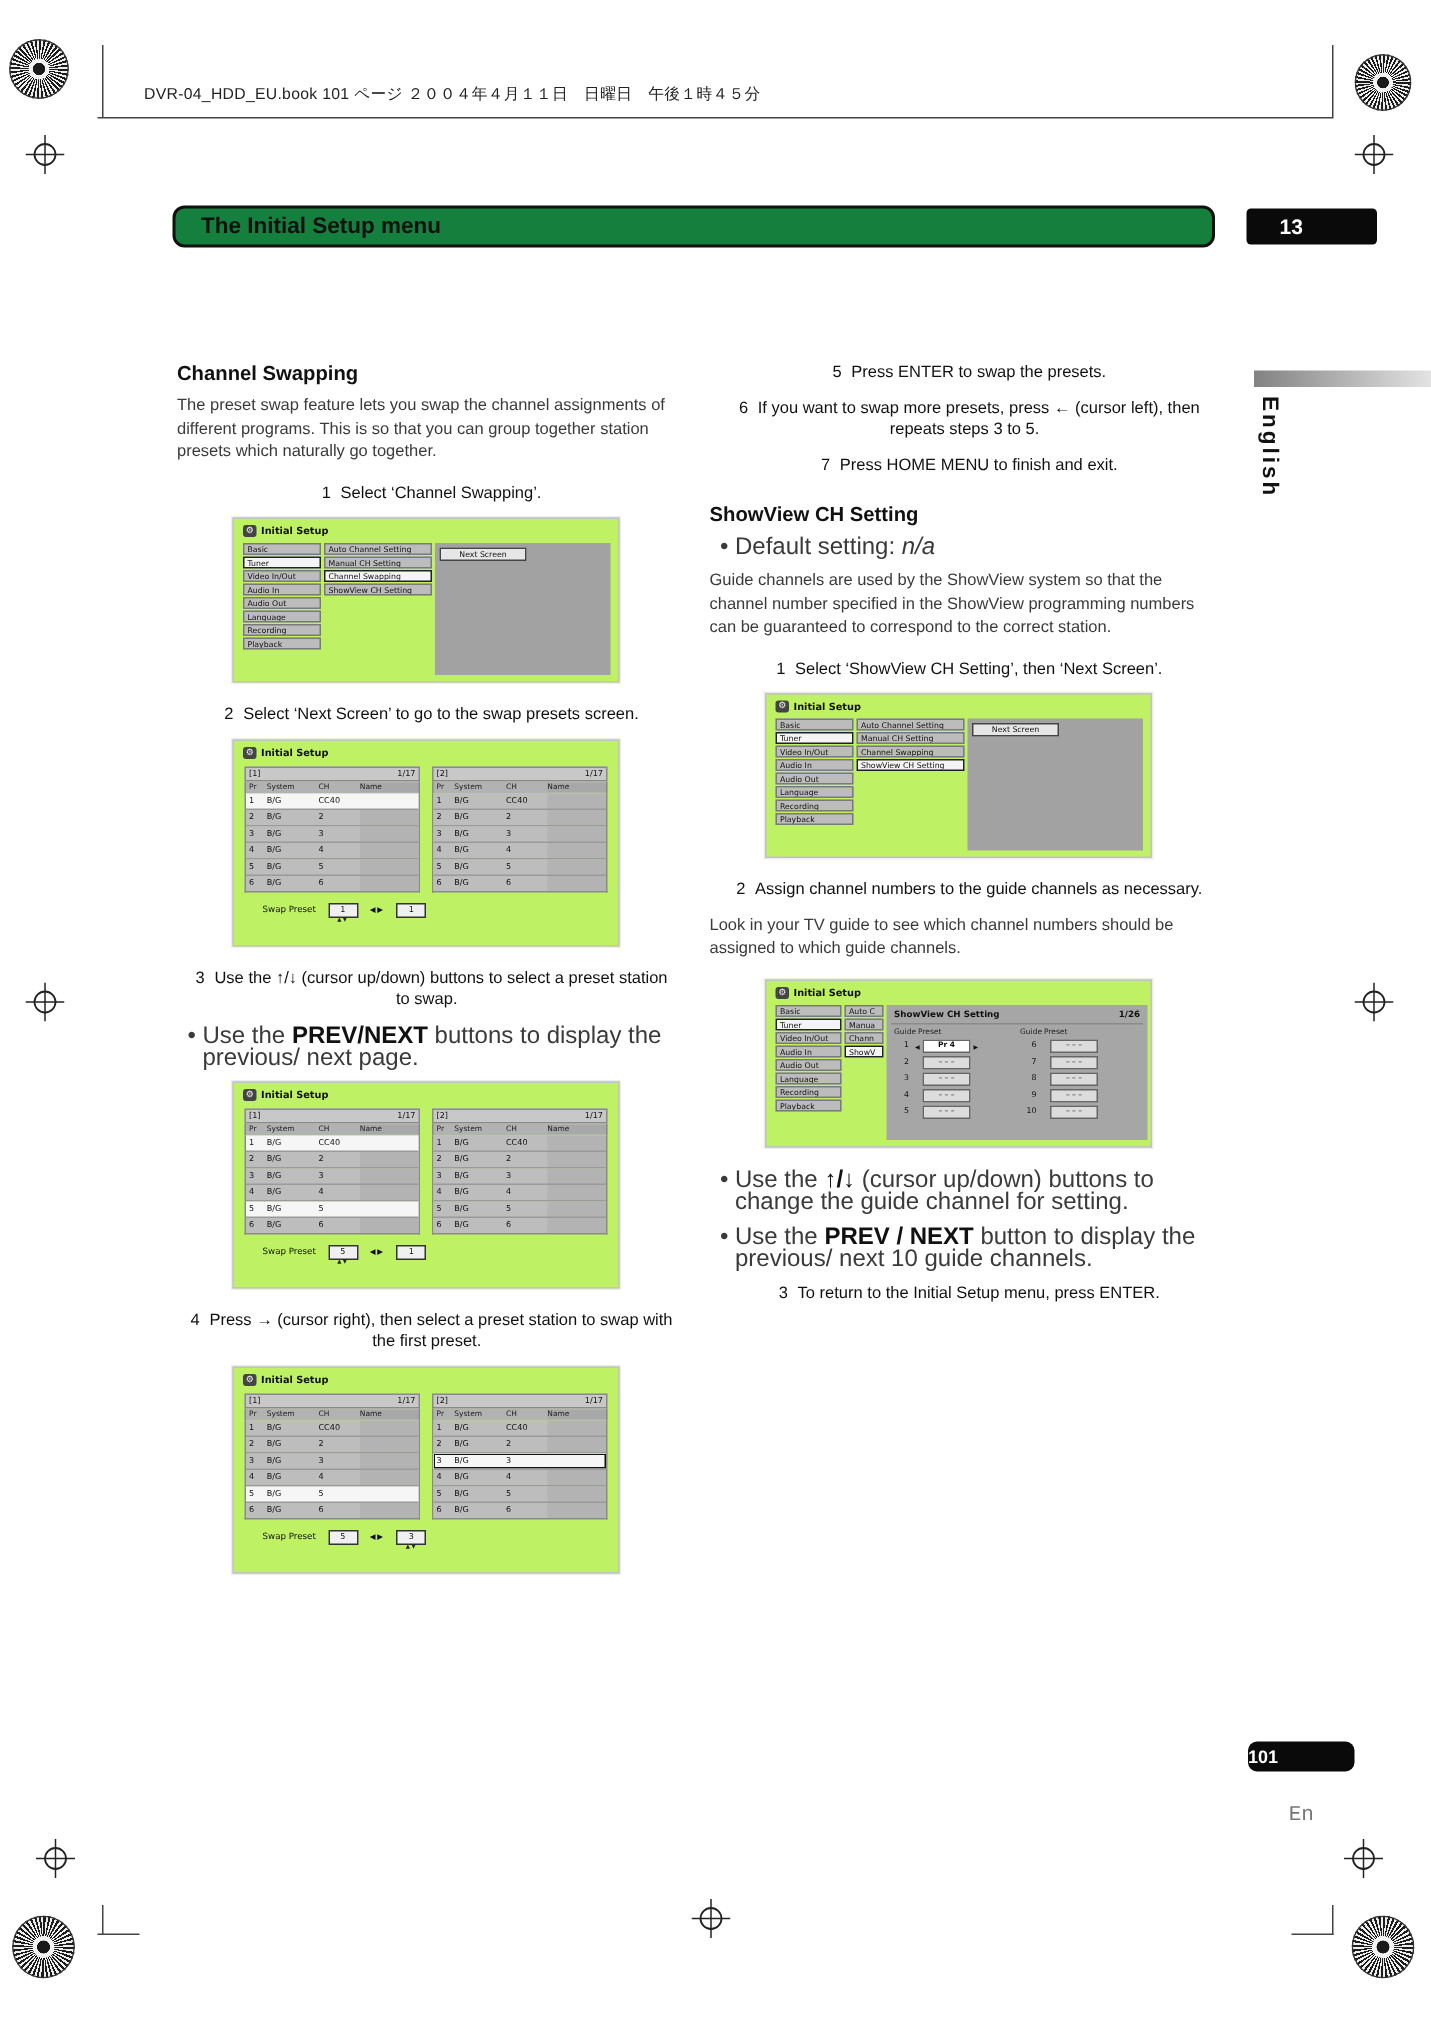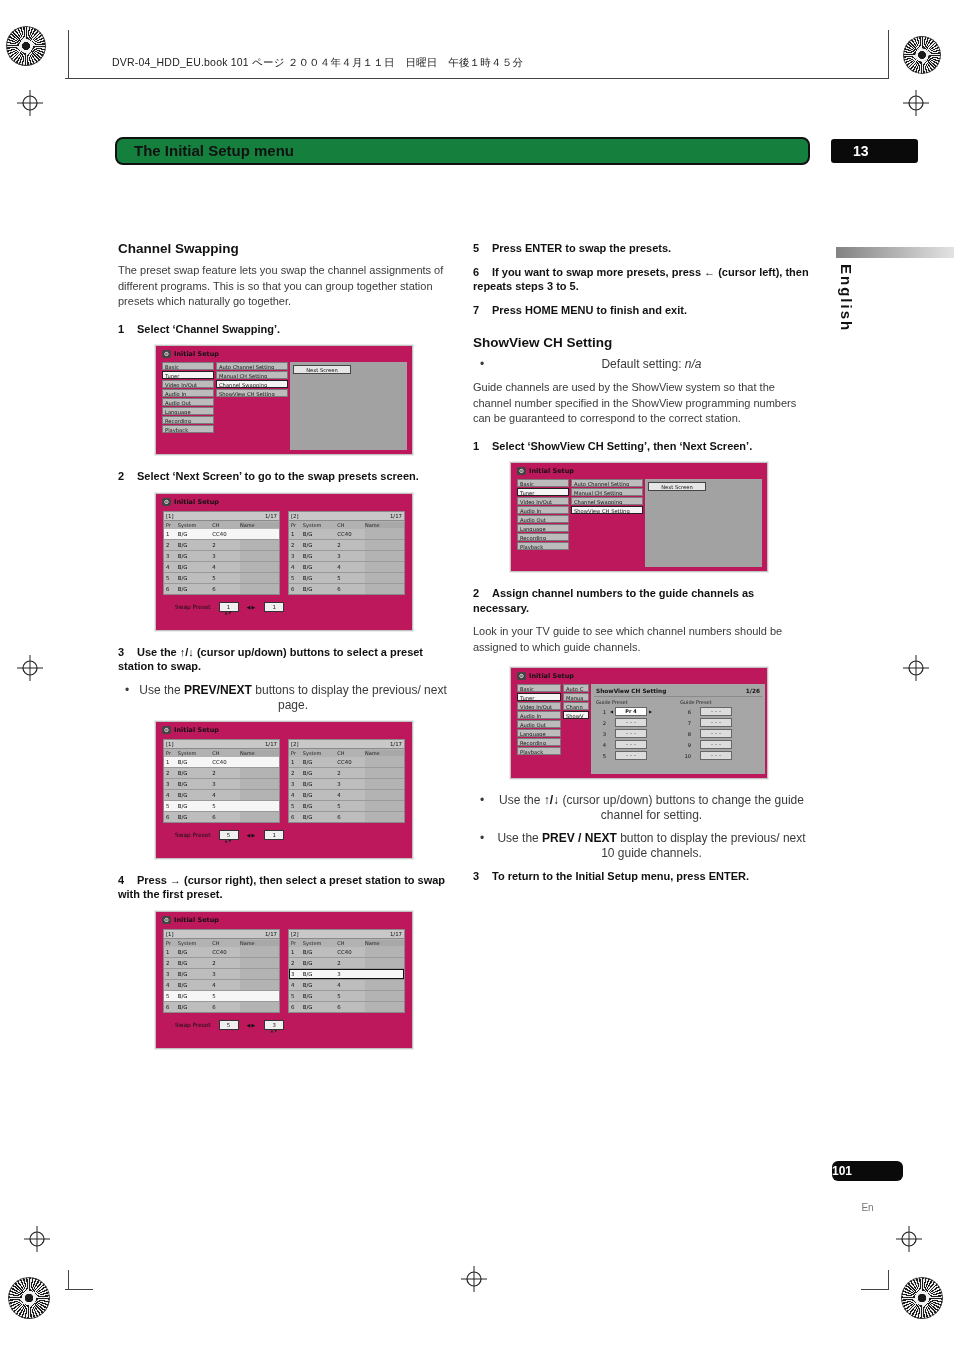--- a/index.html
+++ b/index.html
@@ -9,21 +9,21 @@
   
   .reg-circle{position:absolute;border-radius:50%;
     background:
       radial-gradient(circle at center,#1a1a1a 0 14%,#f2f2f2 15% 24%,rgba(0,0,0,0) 25%),
       repeating-conic-gradient(#1c1c1c 0deg 4.5deg,#ededed 4.5deg 9deg);
     box-shadow:inset 0 0 0 1px #333;}
   .crosshair{position:absolute;}
   .tick{position:absolute;background:#444;}
 
   
-  .print-header{position:absolute;left:100px;top:56px;font-size:10.5px;color:#222;letter-spacing:.2px;padding-left:12px;}
+  .print-header{position:absolute;left:84px;top:56px;font-size:10.5px;color:#222;letter-spacing:.2px;padding-left:12px;}
   .top-rule{left:65px;top:78px;width:824px;height:1px;}
   .tick-tl{left:68px;top:30px;width:1px;height:48px;}
   .tick-tr{left:888px;top:30px;width:1px;height:48px;}
   .tick-blv{left:68px;top:1270px;width:1px;height:20px;}
   .tick-blh{left:65px;top:1289px;width:28px;height:1px;}
   .tick-brv{left:888px;top:1270px;width:1px;height:20px;}
   .tick-brh{left:861px;top:1289px;width:28px;height:1px;}
 
   
   .title-bar{position:absolute;left:115px;top:137px;width:674px;height:24px;border:2px solid #111;
@@ -33,36 +33,36 @@
 
   
   .english-bar{position:absolute;left:836px;top:247px;width:118px;height:11px;
     background:linear-gradient(to right,#828282,#e3e3e3);}
   .english{position:absolute;left:838px;top:264px;writing-mode:vertical-rl;font-size:15px;font-weight:bold;
     color:#111;letter-spacing:2px;}
 
   
   .pagenum-box{position:absolute;left:832px;top:1161px;width:71px;height:20px;background:#0a0a0a;color:#fff;
     border-radius:6px;font-size:12px;font-weight:bold;text-align:left;line-height:20px;}
-  .pagenum-lang{position:absolute;left:832px;top:1202px;width:71px;text-align:center;font-size:10px;color:#777;}
+  .pagenum-lang{position:absolute;left:832px;top:1202px;width:71px;text-align:center;font-size:14px;color:#777;font-family:Liberation Mono, monospace;}
 
   
   .col-left{position:absolute;left:118px;top:241px;width:333px;}
   .col-right{position:absolute;left:473px;top:241px;width:340px;}
   h3{font-size:13.5px;font-weight:bold;color:#111;margin:0 0 7px;}
   p.body{font-size:11px;line-height:15.5px;margin:0 0 12px;color:#3a3a3a;}
-  p.step{font-size:11px;font-weight:bold;line-height:14.5px;margin:0 0 9px;color:#111;}
+  p.step{font-size:11px;font-weight:normal;line-height:14.5px;margin:0 0 9px;color:#111;text-align:center;}
   p.step .num{display:inline-block;width:19px;}
-  p.bullet{position:relative;padding-left:17px;font-size:12px;line-height:15px;color:#3a3a3a;margin:0 0 8px;text-align:center;}
+  p.bullet{position:relative;padding-left:17px;font-size:16px;line-height:15px;color:#3a3a3a;margin:0 0 8px;}
   p.bullet::before{content:"•";position:absolute;left:7px;color:#3a3a3a;}
   p.bullet b{color:#111;}
   .mt{margin-top:18px;}
 
   
-  .shot{width:258px;margin:8px 0 14px 37px;background:#be185d;border:1px solid #c2c2c2;
+  .shot{width:258px;margin:8px 0 14px 37px;background:#bef264;border:1px solid #c2c2c2;
     box-shadow:0 0 0 1px #ececec;box-sizing:border-box;font-family:"DejaVu Sans",sans-serif;}
   .shot-menu{height:110px;}
   .shot-table{height:138px;}
   .shot-showview{height:112px;}
   .osd-head{display:flex;align-items:center;gap:3px;padding:4px 6px 3px;}
   .osd-icon{width:9px;height:8px;background:#444;color:#eee;font-size:6px;line-height:8px;text-align:center;border-radius:2px;}
   .osd-title{font-size:6.5px;font-weight:bold;color:#111;}
   .osd-body{display:flex;align-items:flex-start;gap:2px;padding:1px 5px 4px 6px;}
   .col-stack{display:flex;flex-direction:column;gap:1px;}
   .menu-item{box-sizing:border-box;width:52px;height:8px;line-height:6px;padding:1px 2px;background:#bcbcbc;

